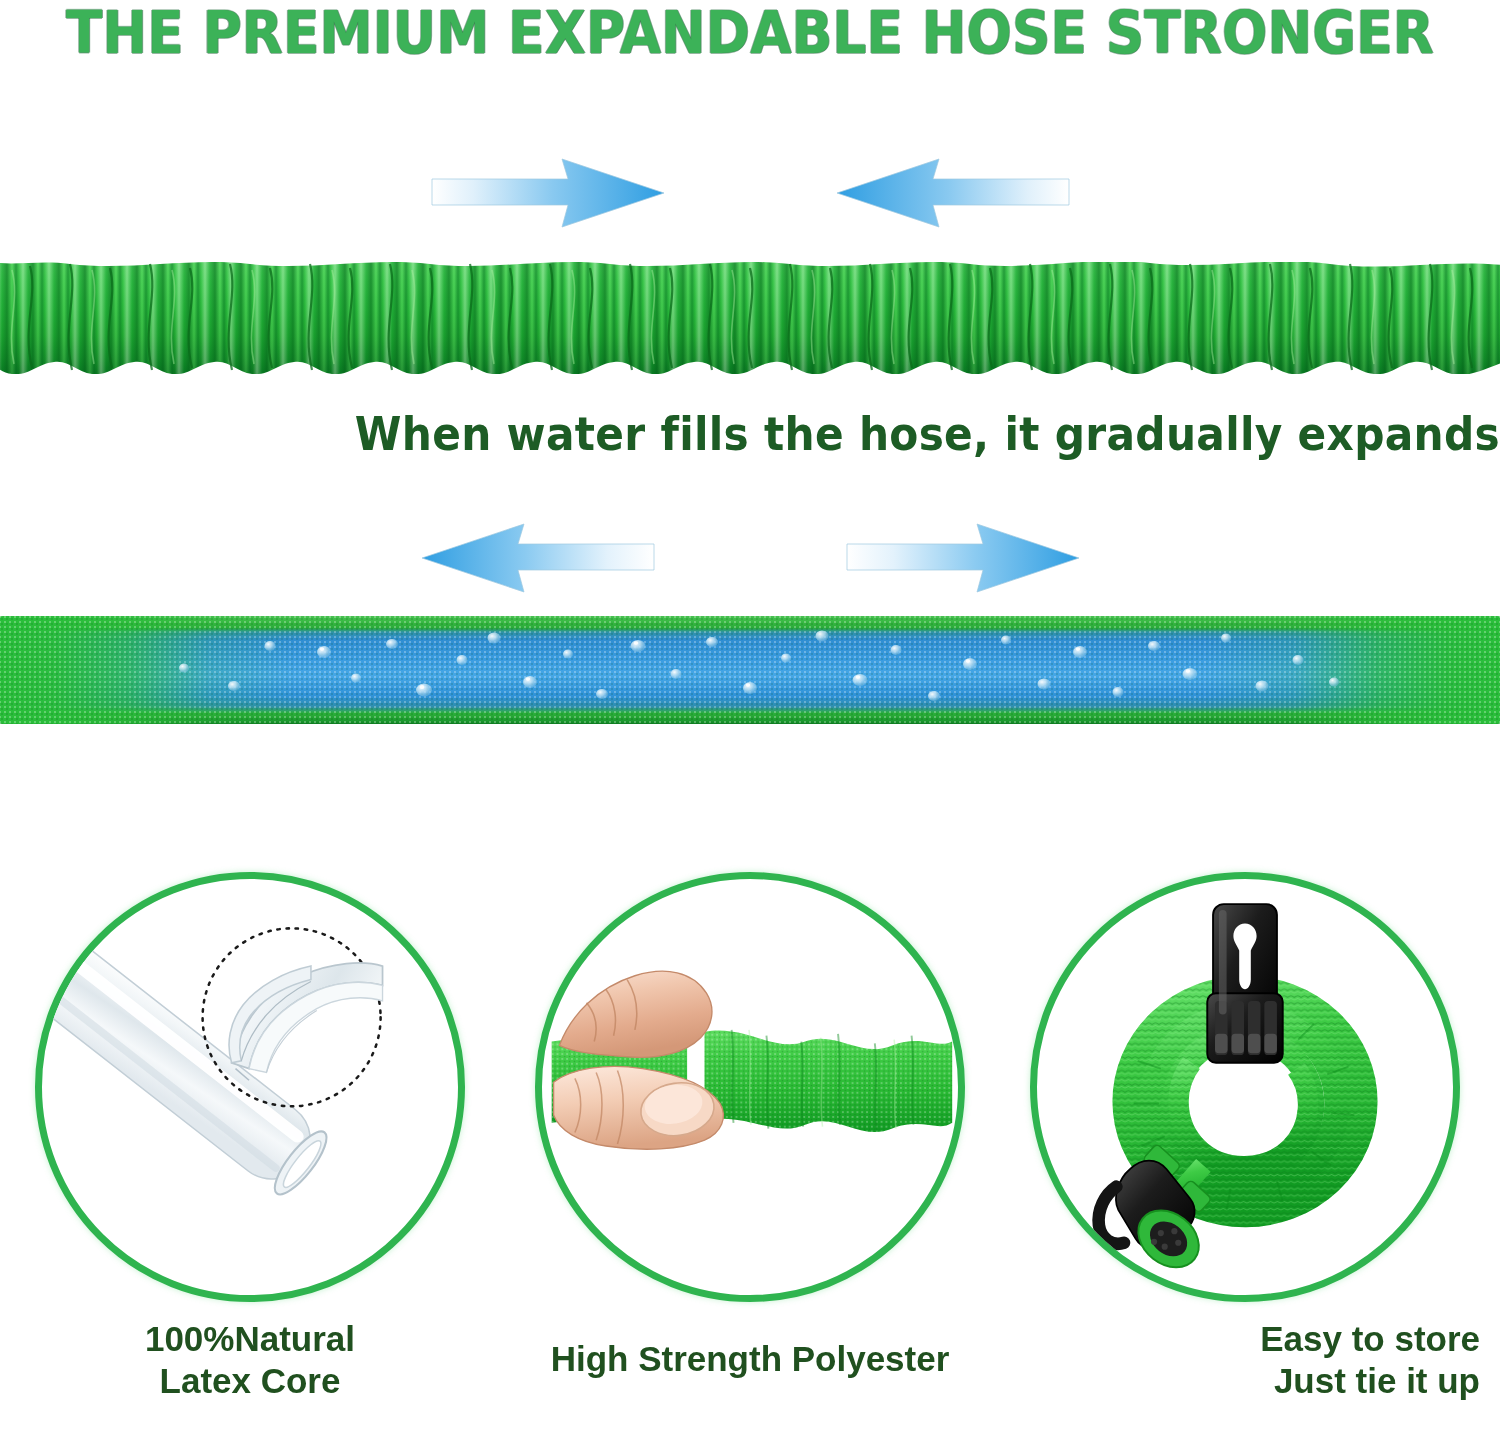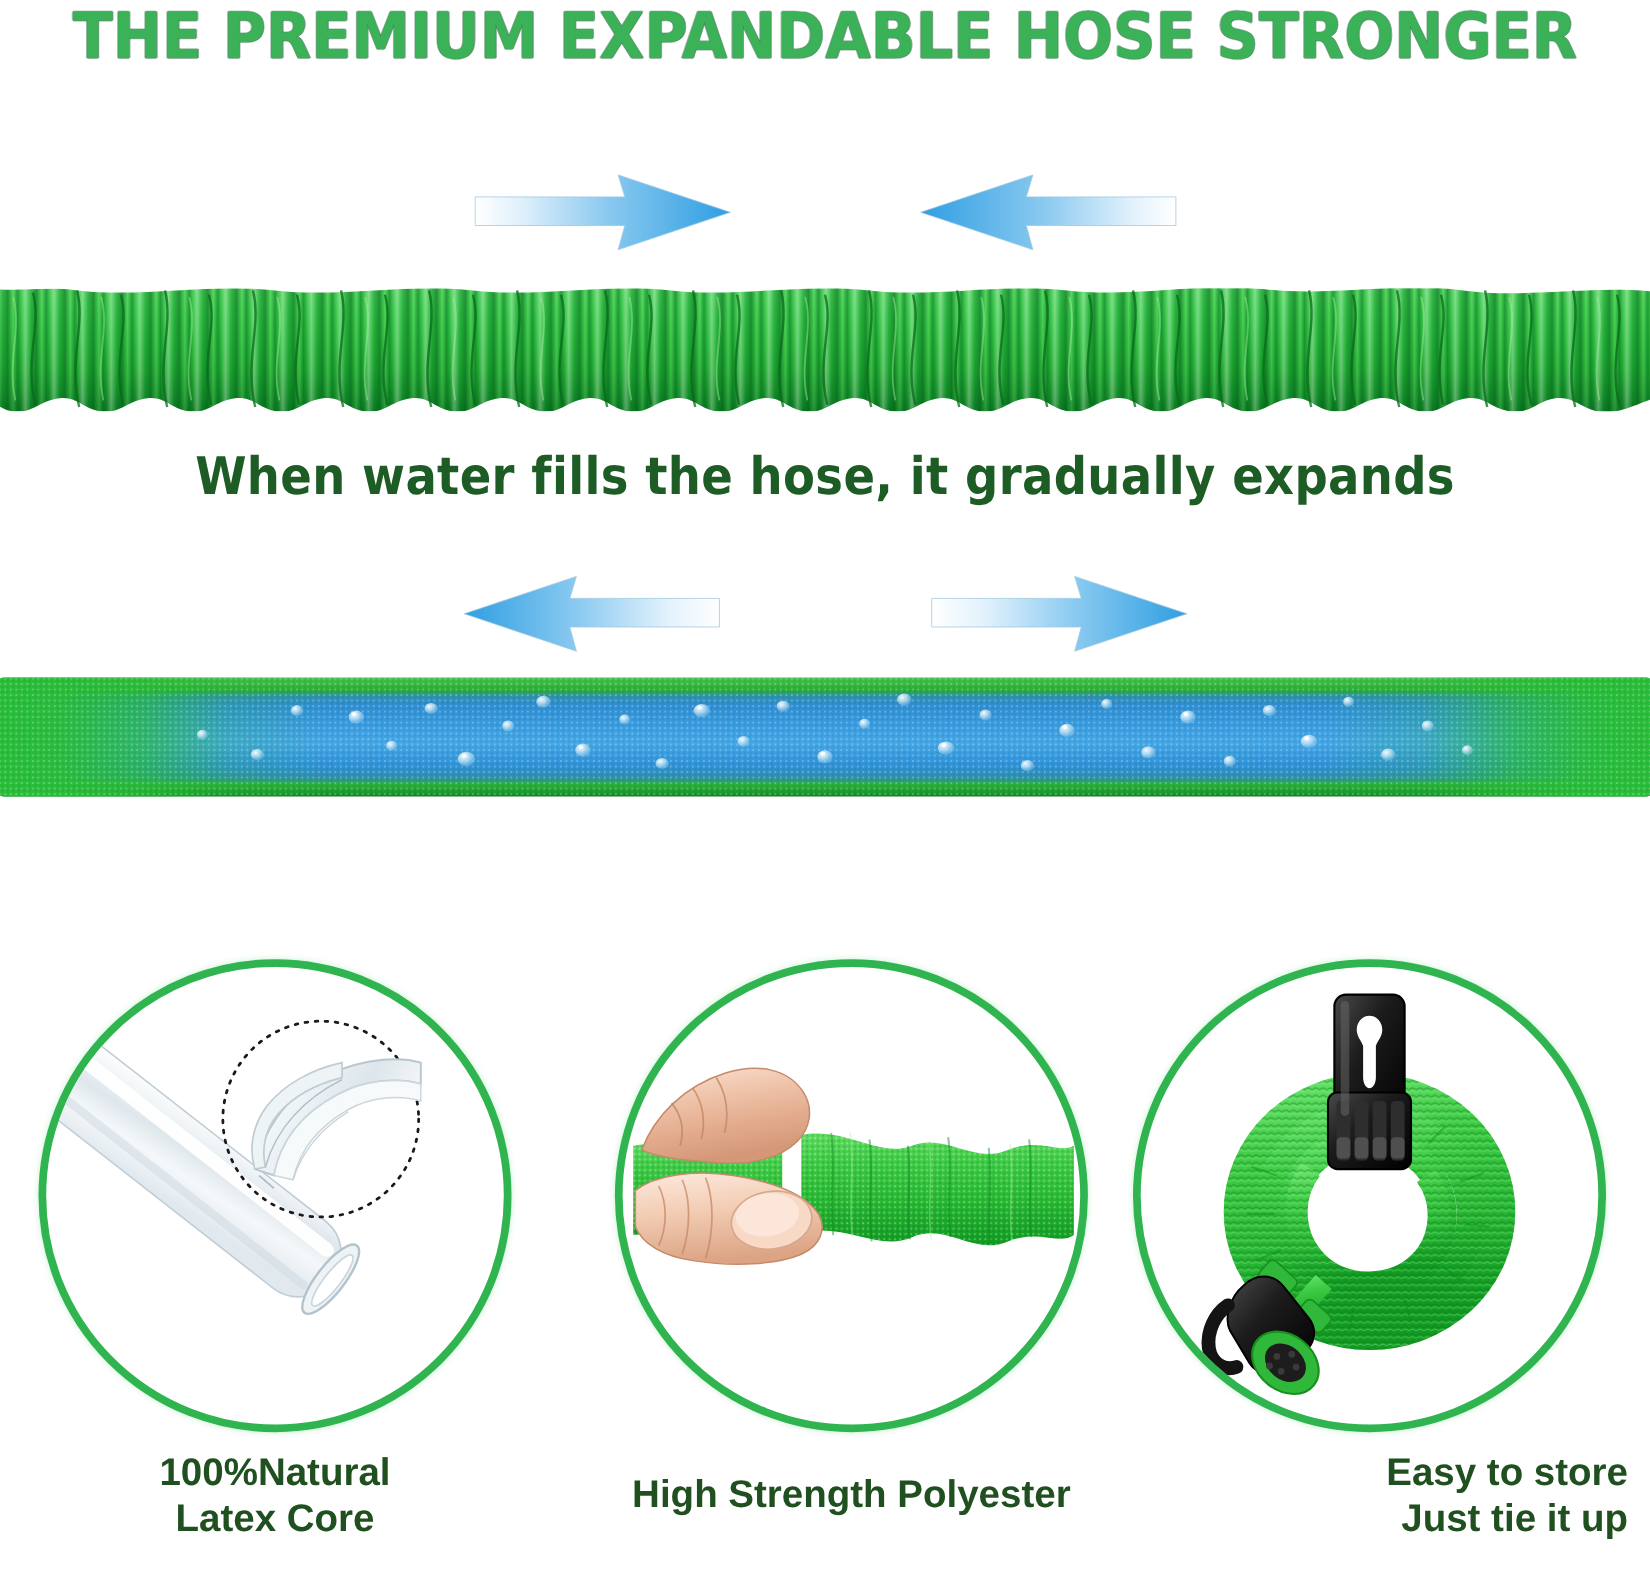--- a/index.html
+++ b/index.html
@@ -171,21 +171,21 @@
     width: 1512px;
     height: 108px;
   }
   .hose-expanded .droplets svg { display: block; width: 100%; height: 100%; }
 
   
   .hose-caption {
     position: absolute;
     width: 1500px;
     left: 0;
-    text-align: center;
+    text-align: right;
     font-family: "Liberation Sans Narrow", "DejaVu Sans Condensed", "Liberation Sans", sans-serif;
     font-weight: bold;
     font-size: 47px;
     line-height: 52px;
     color: #1d5c25;
     letter-spacing: 0.3px;
     white-space: nowrap;
   }
   #caption-expand { top: 408px; }
   #caption-extend { top: 738px; }
@@ -198,21 +198,21 @@
     width: 1500px;
     height: 561px;
   }
   .feature {
     position: absolute;
     width: 470px;
     top: 0;
     text-align: center;
   }
   #feature-0 { left: 15px; }
-  #feature-1 { left: 539px; }
+  #feature-1 { left: 515px; }
   #feature-2 { left: 1010px; text-align: right; }
 
   .circle {
     position: relative;
     width: 430px;
     height: 430px;
     margin: 0 auto;
     border-radius: 50%;
     border: 7px solid #2fb44f;
     background: #ffffff;

